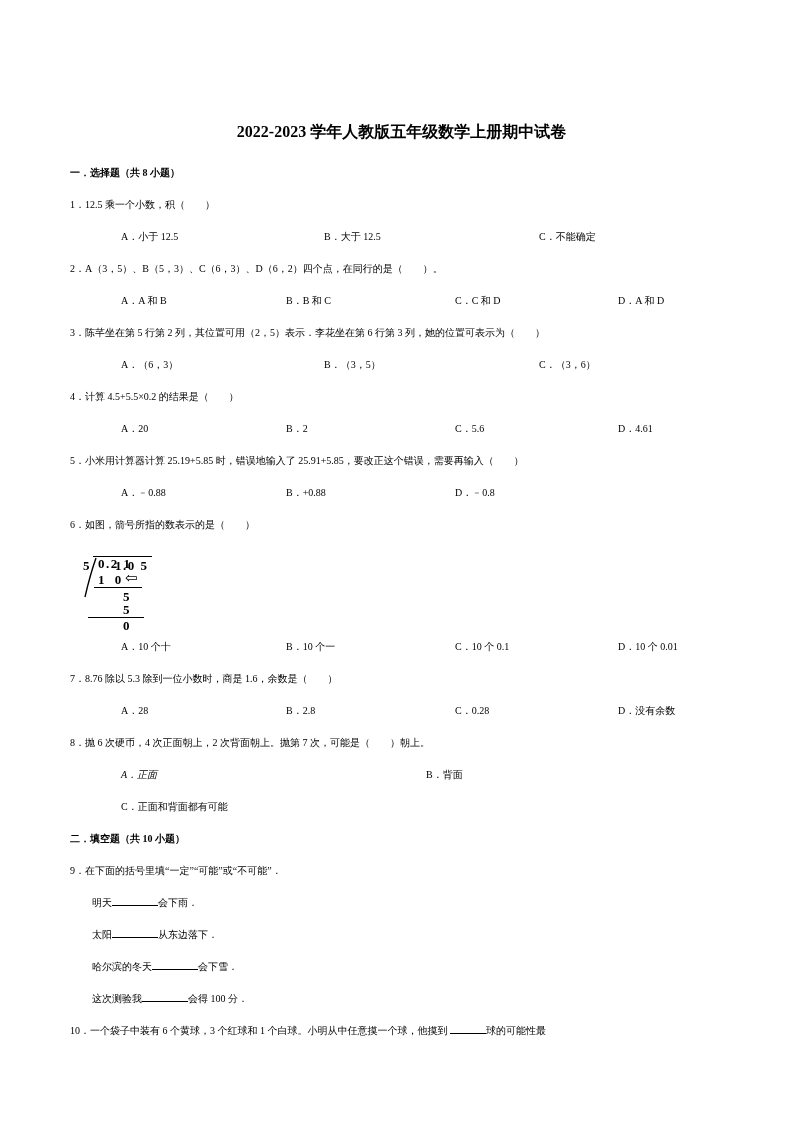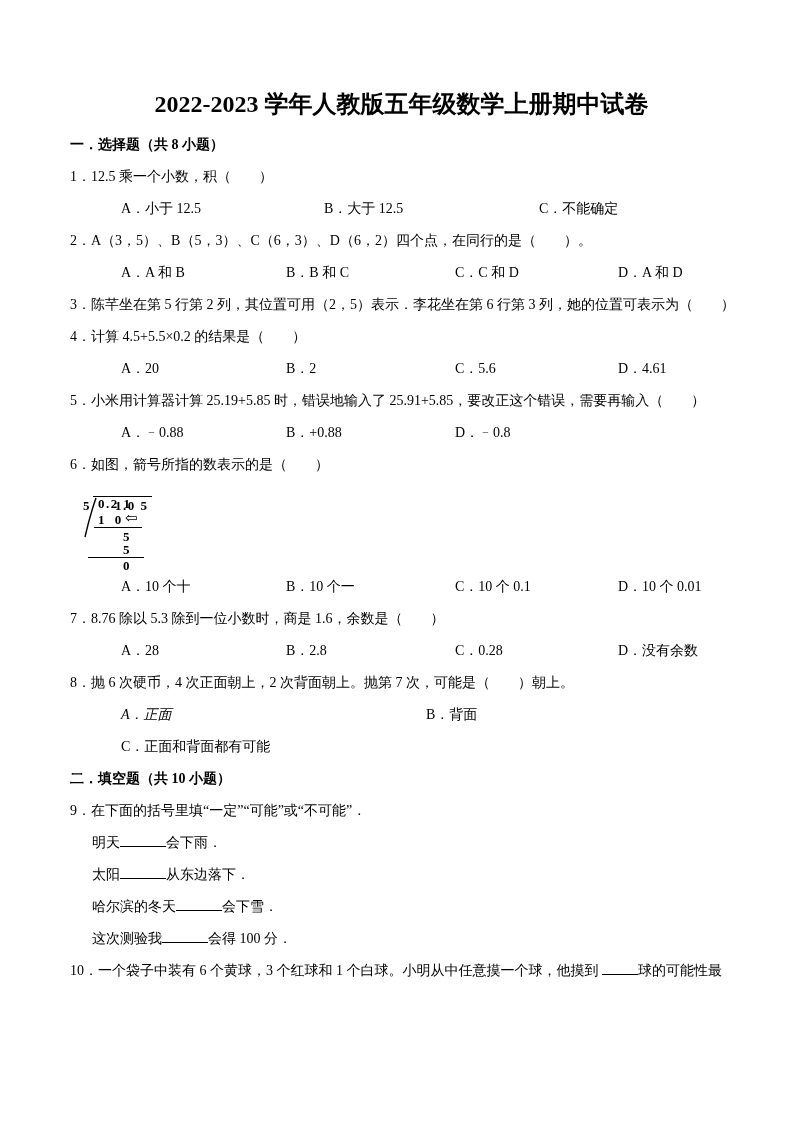--- a/index.html
+++ b/index.html
@@ -3,24 +3,24 @@
 <meta charset="utf-8">
 <style>
   * { margin:0; padding:0; box-sizing:border-box; }
   html, body { background:#ffffff; }
   body {
     width:793px; height:1122px; overflow:hidden; position:relative;
     font-family:"Liberation Serif","DejaVu Serif",serif; color:#000;
   }
   .page { width:793px; height:1122px; background:#fff; padding:0 60px 0 70px; }
   .title {
-    padding-top:92px; line-height:24px; font-size:24px; font-weight:bold;
+    padding-top:120px; line-height:24px; font-size:16px; font-weight:bold;
     text-align:center; white-space:nowrap;
   }
-  .line { height:32px; line-height:32px; font-size:14px; white-space:nowrap; }
+  .line { height:32px; line-height:32px; font-size:10px; white-space:nowrap; }
   .first { margin-top:13px; }
   .sec { font-weight:bold; }
   .opts { padding-left:22px; display:flex; }
   .opts span { display:inline-block;margin-left:29px; }
   .wA { width:136px; } .wB { width:140px; } .wC { width:134px; }
   .wA3 { width:174px; } .wB3 { width:186px; }
   .wAB { width:276px;font-style:italic; }
   .sub { padding-left:22px; }
   .blank {
     display:inline-block; width:46px; height:5px;
@@ -64,20 +64,25 @@
 
   <div class="line">2．A（3，5）、B（5，3）、C（6，3）、D（6，2）四个点，在同行的是（　　）。</div>
   <div class="line opts">
     <span class="wA">A．A 和 B</span>
     <span class="wB">B．B 和 C</span>
     <span class="wC">C．C 和 D</span>
     <span>D．A 和 D</span>
   </div>
 
   <div class="line">3．陈芊坐在第 5 行第 2 列，其位置可用（2，5）表示．李花坐在第 6 行第 3 列，她的位置可表示为（　　）</div>
+  <div class="line opts">
+    <span class="wA3">A．（6，3）</span>
+    <span class="wB3">B．（3，5）</span>
+    <span>C．（3，6）</span>
+  </div>
 
   <div class="line">4．计算 4.5+5.5×0.2 的结果是（　　）</div>
   <div class="line opts">
     <span class="wA">A．20</span>
     <span class="wB">B．2</span>
     <span class="wC">C．5.6</span>
     <span>D．4.61</span>
   </div>
 
   <div class="line">5．小米用计算器计算 25.19+5.85 时，错误地输入了 25.91+5.85，要改正这个错误，需要再输入（　　）</div>

